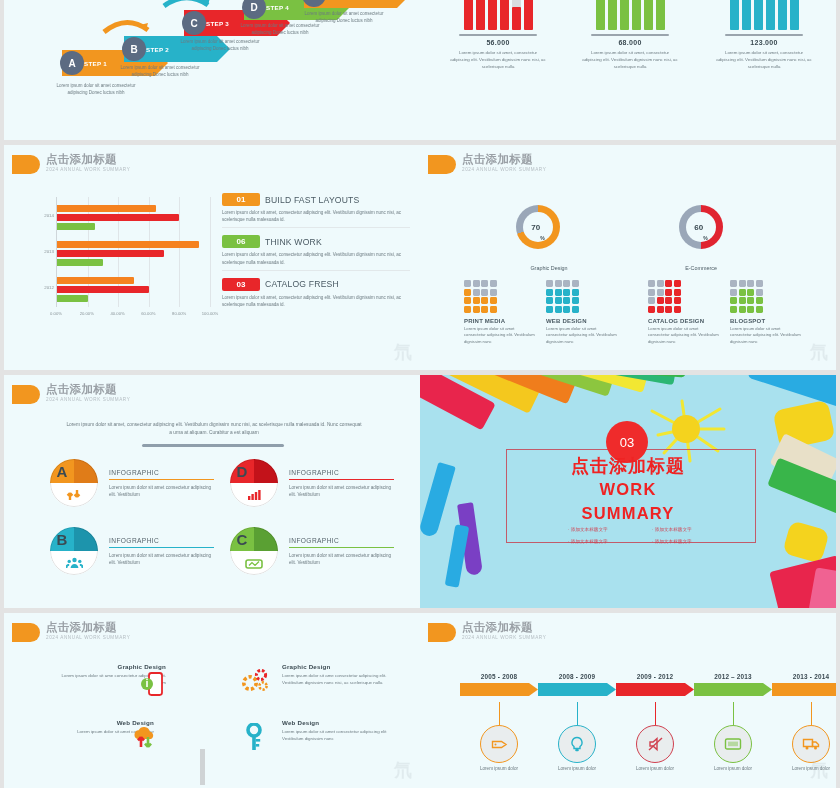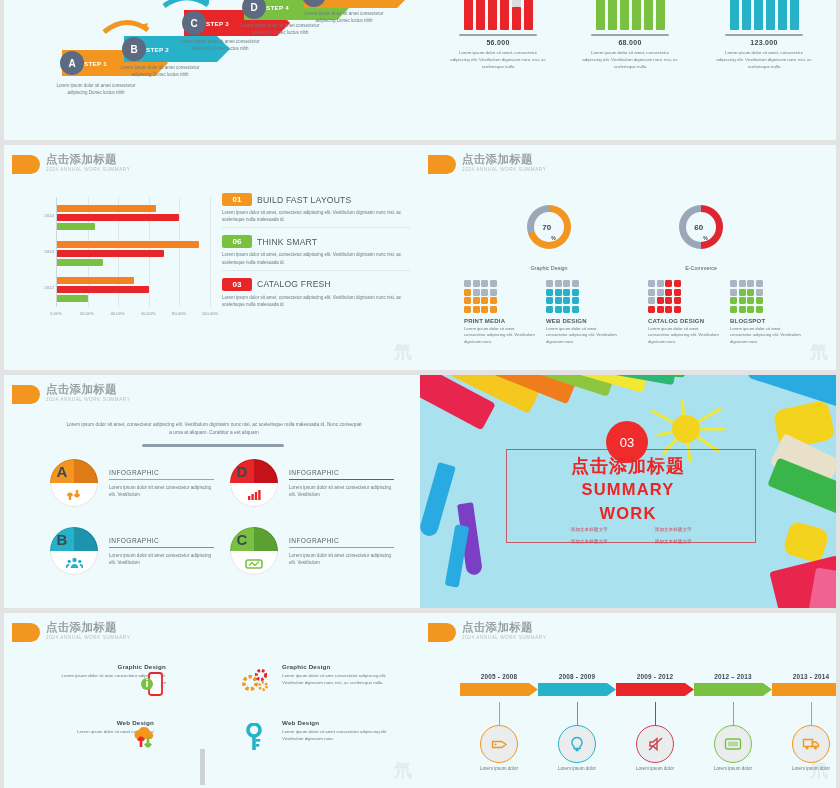--- a/index.html
+++ b/index.html
@@ -61,21 +61,21 @@
   .hb-plot{position:absolute;left:24px;top:0;right:0;bottom:18px;border-left:1px solid #cfd6da;}
   .hb-plot .gl{position:absolute;top:0;bottom:0;width:1px;background:#dfe5e8;}
   .hb-grp{position:absolute;left:0;right:0;display:flex;flex-direction:column;justify-content:center;gap:2px;}
   .hb{height:7px;border-radius:0 1px 1px 0;}
   .hb-ylab{position:absolute;left:0;width:22px;text-align:right;font-size:4.4px;color:#8a9499;}
   .hb-x{position:absolute;left:24px;right:0;bottom:4px;height:10px;}
   .hb-x span{position:absolute;font-size:4.2px;color:#8a9499;transform:translateX(-50%);white-space:nowrap;}
   .feat{position:absolute;left:218px;top:48px;width:188px;}
   .feat .row{margin-bottom:7px;}
   .feat .ttl{display:flex;align-items:center;gap:5px;}
-  .feat .num{width:30px;height:13px;border-radius:2px;color:#fff;font-size:8px;font-weight:bold;
+  .feat .num{width:38px;height:13px;border-radius:2px;color:#fff;font-size:8px;font-weight:bold;
     display:flex;align-items:center;justify-content:center;}
   .feat .tx{font-size:8.6px;color:#4a5a63;letter-spacing:.2px;}
   .feat .bd{font-size:4.5px;line-height:7.2px;color:#6c7a80;margin-top:3px;border-bottom:1px solid #e2e8ea;padding-bottom:4px;}
 
   
   .donut{position:absolute;width:44px;height:44px;border-radius:50%;display:flex;align-items:center;justify-content:center;}
   .donut .hole{width:30px;height:30px;border-radius:50%;background:#effafc;display:flex;align-items:center;justify-content:center;}
   .donut .pv{font-size:8px;font-weight:bold;color:#3b4a52;}
   .dlab{position:absolute;width:110px;text-align:center;font-size:5.4px;color:#4a5a63;}
   .dg{position:absolute;}
@@ -308,21 +308,21 @@
         <div class="row">
           <div class="ttl">
             <div class="num" style="background:#f2961f">01</div>
             <div class="tx">BUILD FAST LAYOUTS</div>
           </div>
           <div class="bd">Lorem ipsum dolor sit amet, consectetur adipiscing elit. Vestibulum dignissim nunc nisi, ac scelerisque nulla malesuada id.</div>
         </div>
         <div class="row">
           <div class="ttl">
             <div class="num" style="background:#7ac142">06</div>
-            <div class="tx">THINK SMART</div>
+            <div class="tx">THINK WORK</div>
           </div>
           <div class="bd">Lorem ipsum dolor sit amet, consectetur adipiscing elit. Vestibulum dignissim nunc nisi, ac scelerisque nulla malesuada id.</div>
         </div>
         <div class="row">
           <div class="ttl">
             <div class="num" style="background:#e8262a">03</div>
             <div class="tx">CATALOG FRESH</div>
           </div>
           <div class="bd" style="border:none">Lorem ipsum dolor sit amet, consectetur adipiscing elit. Vestibulum dignissim nunc nisi, ac scelerisque nulla malesuada id.</div>
         </div>
@@ -334,21 +334,21 @@
   <div class="slide s4 right">
     <div class="inner">
       <div class="hdr">
         <div class="tag"></div>
         <div class="htxt">
           <div class="h1">点击添加标题</div>
           <div class="h2">2024 ANNUAL  WORK SUMMARY</div>
         </div>
       </div>
 
-      <div class="donut" style="left:107px;top:60px;background:conic-gradient(#f2961f 0 70%, #9aa7b8 70% 100%)">
+      <div class="donut" style="left:96px;top:60px;background:conic-gradient(#f2961f 0 70%, #9aa7b8 70% 100%)">
         <div class="hole">
             <div class="pv">70</div>
             <div class="pv" style="font-size:5px;align-self:flex-end;padding-bottom:1px">%</div>
           </div>
       </div>
       <div class="dlab" style="left:74px;top:120px">Graphic Design</div>
 
       <div class="donut" style="left:259px;top:60px;background:conic-gradient(#e02430 0 50%, #9aa7b8 50% 100%)">
         <div class="hole">
             <div class="pv">60</div>
@@ -578,22 +578,22 @@
       </svg>
 
       <div class="cov-box"></div>
       <div class="cov-badge">03</div>
       <div class="cov-bul" style="left:148px">· <span>添加文本标题文字</span></div>
       <div class="cov-bul" style="left:232px">· <span>添加文本标题文字</span></div>
       <div class="cov-bul" style="left:148px;top:164px">· <span>添加文本标题文字</span></div>
       <div class="cov-bul" style="left:232px;top:164px">· <span>添加文本标题文字</span></div>
       <div class="cov-title">
         <div class="cn">点击添加标题</div>
+        <div class="en">WORK</div>
         <div class="en">SUMMARY</div>
-        <div class="en">WORK</div>
       </div>
     </div>
   </div>
 
   <div class="slide s7 left">
     <div class="inner">
       <div class="hdr">
         <div class="tag"></div>
         <div class="htxt">
           <div class="h1">点击添加标题</div>

